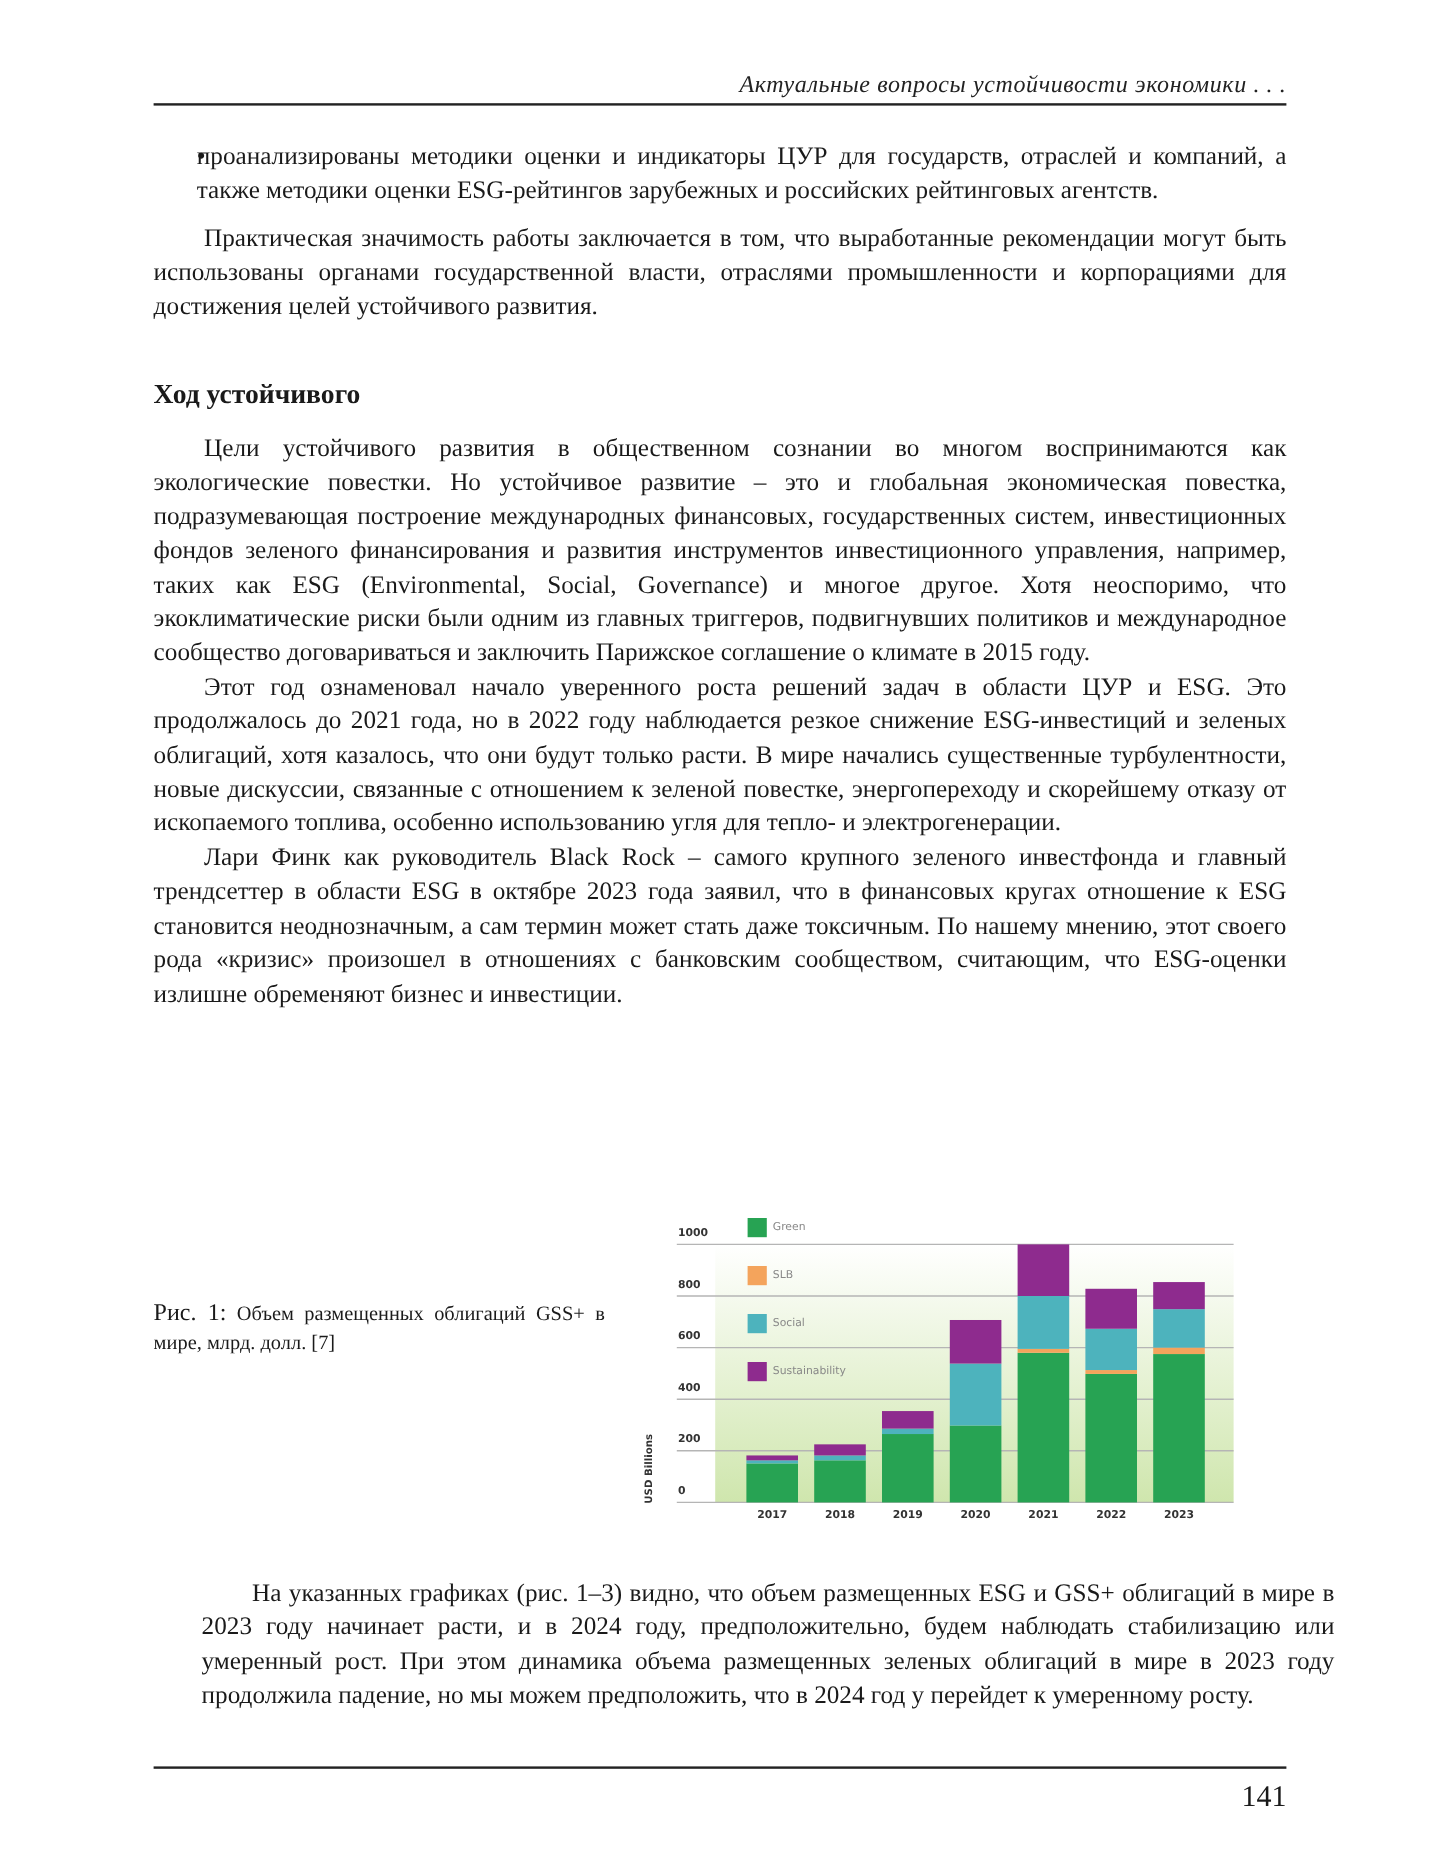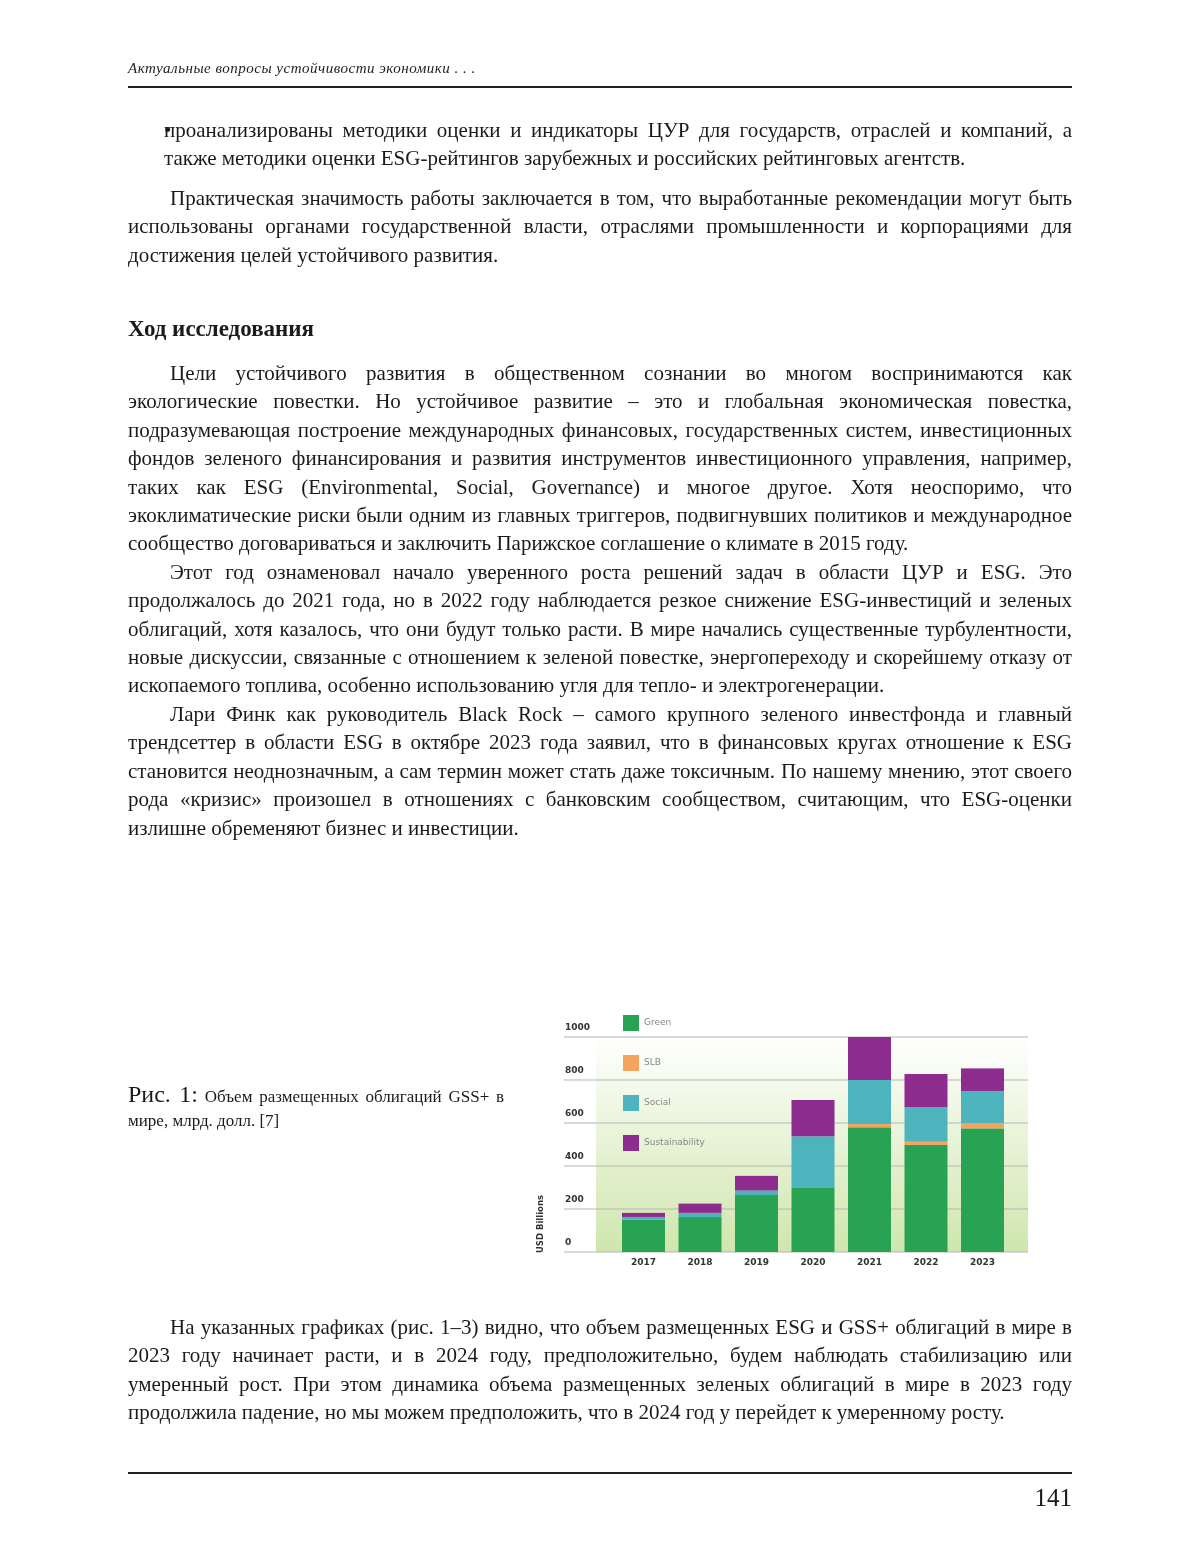--- a/index.html
+++ b/index.html
@@ -1,31 +1,31 @@
 <!DOCTYPE html>
 <html><head>
 <meta charset="utf-8">
 <style>
   html, body { margin: 0; padding: 0; background: #ffffff; }
   body { width: 1200px; height: 1553px; position: relative; overflow: hidden;
          font-family: "Liberation Serif", "DejaVu Serif", serif; color: #1a1a1a; }
   .page { position: absolute; left: 128px; top: 0; width: 944px; }
-  .running-head { position: absolute; top: 60px; left: 0; width: 944px; text-align: left;
-                  font-style: italic; font-size: 15px; letter-spacing: 0.5px; color: #222; }
+  .running-head { position: absolute; top: 60px; left: 0; width: 944px; text-align: right;
+                  font-style: italic; font-size: 20px; letter-spacing: 0.5px; color: #222; }
   .head-rule { position: absolute; top: 86px; left: 0; width: 944px; height: 0; border-top: 2px solid #222; }
   .text-block { position: absolute; left: 0; width: 944px; font-size: 21px; line-height: 28.4px;
                 text-align: justify; }
   .text-block p { margin: 0; text-indent: 42px; }
   .bullet { position: absolute; left: 0; top: 116px; width: 944px; font-size: 21px; line-height: 28.4px; }
   .bullet .dot { position: absolute; left: 36px; top: 0; }
   .bullet .btext { margin-left: 36px; text-align: justify; }
   .section-title { position: absolute; left: 0; top: 316px; font-size: 23px; font-weight: bold; }
   .figure-captions { position: absolute; left: 0; top: 1082px; width: 376px; font-size: 17px; line-height: 24px; text-align: justify; }
   .figure-captions .cap { margin-bottom: 40px; }
-  .cap .lbl { font-size: 24px; }
+  .cap .lbl { font-size: 20px; }
   .chart { position: absolute; left: 534px; top: 1002px; width: 500px; height: 275px; }
   .foot-rule { position: absolute; top: 1472px; left: 0; width: 944px; border-top: 2px solid #222; }
   .page-number { position: absolute; top: 1484px; right: 0; font-size: 25px; }
   svg text { font-family: "DejaVu Sans", sans-serif; }
 </style>
 </head>
 <body>
 
 <div class="page">
   <div class="running-head">Актуальные вопросы устойчивости экономики . . .</div>
@@ -33,36 +33,36 @@
 
   <div class="bullet">
     <span class="dot">•</span>
     <div class="btext">проанализированы методики оценки и индикаторы ЦУР для государств, отраслей и компаний, а также методики оценки ESG-рейтингов зарубежных и российских рейтинговых агентств.</div>
   </div>
 
   <div class="text-block" style="top:184px;">
     <p>Практическая значимость работы заключается в том, что выработанные рекомендации могут быть использованы органами государственной власти, отраслями промышленности и корпорациями для достижения целей устойчивого развития.</p>
   </div>
 
-  <div class="section-title">Ход исследования</div>
+  <div class="section-title">Ход устойчивого</div>
 
   <div class="text-block" style="top:359px;">
     <p>Цели устойчивого развития в общественном сознании во многом воспринимаются как экологические повестки. Но устойчивое развитие – это и глобальная экономическая повестка, подразумевающая построение международных финансовых, государственных систем, инвестиционных фондов зеленого финансирования и развития инструментов инвестиционного управления, например, таких как ESG (Environmental, Social, Governance) и многое другое. Хотя неоспоримо, что экоклиматические риски были одним из главных триггеров, подвигнувших политиков и международное сообщество договариваться и заключить Парижское соглашение о климате в 2015 году.</p>
     <p>Этот год ознаменовал начало уверенного роста решений задач в области ЦУР и ESG. Это продолжалось до 2021 года, но в 2022 году наблюдается резкое снижение ESG-инвестиций и зеленых облигаций, хотя казалось, что они будут только расти. В мире начались существенные турбулентности, новые дискуссии, связанные с отношением к зеленой повестке, энергопереходу и скорейшему отказу от ископаемого топлива, особенно использованию угля для тепло- и электрогенерации.</p>
     <p>Лари Финк как руководитель Black Rock – самого крупного зеленого инвестфонда и главный трендсеттер в области ESG в октябре 2023 года заявил, что в финансовых кругах отношение к ESG становится неоднозначным, а сам термин может стать даже токсичным. По нашему мнению, этот своего рода «кризис» произошел в отношениях с банковским сообществом, считающим, что ESG-оценки излишне обременяют бизнес и инвестиции.</p>
   </div>
 
   <div class="figure-captions">
     <div class="cap">
       <span class="lbl">Рис. 1:</span>
       <span>Объем размещенных облигаций GSS+ в мире, млрд. долл. [7]</span>
     </div>
   </div>
 
-  <div class="text-block" style="top:1313px;">
+  <div class="text-block" style="top:1313px;margin-left:40px;">
     <p>На указанных графиках (рис. 1–3) видно, что объем размещенных ESG и GSS+ облигаций в мире в 2023 году начинает расти, и в 2024 году, предположительно, будем наблюдать стабилизацию или умеренный рост. При этом динамика объема размещенных зеленых облигаций в мире в 2023 году продолжила падение, но мы можем предположить, что в 2024 год у перейдет к умеренному росту.</p>
   </div>
 
   <div class="foot-rule"></div>
   <div class="page-number">141</div>
 </div>
 
 <svg class="chart" id="chart" viewBox="0 0 500 275">
   <defs>
     <linearGradient id="bgGrad" x1="0" y1="0" x2="0" y2="1">

